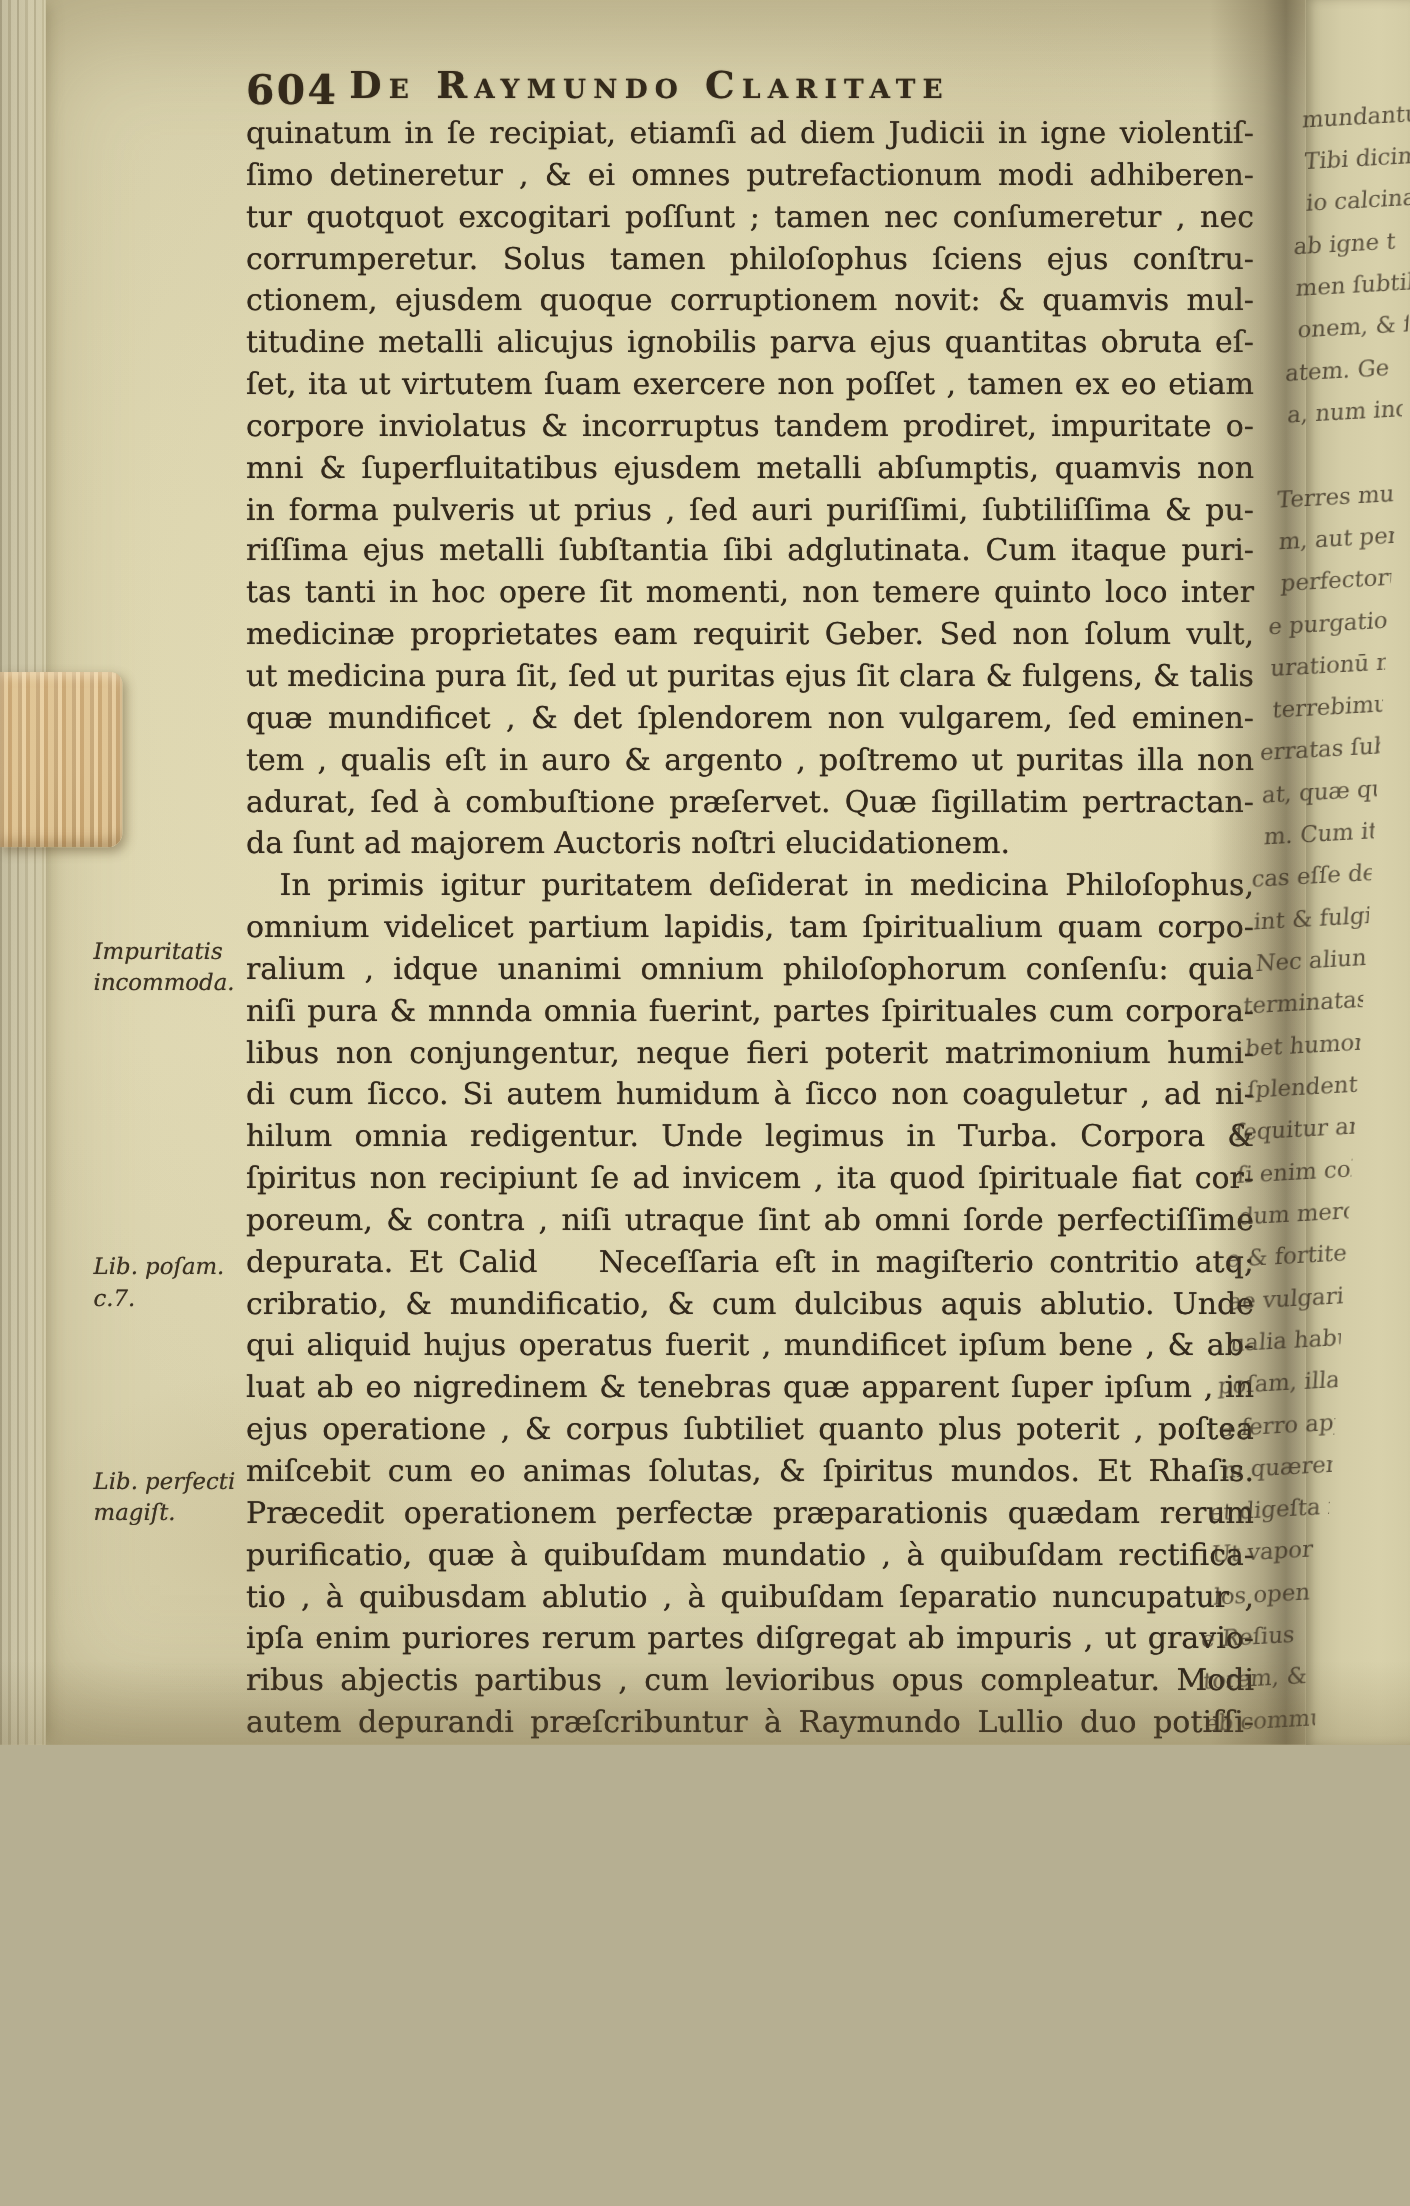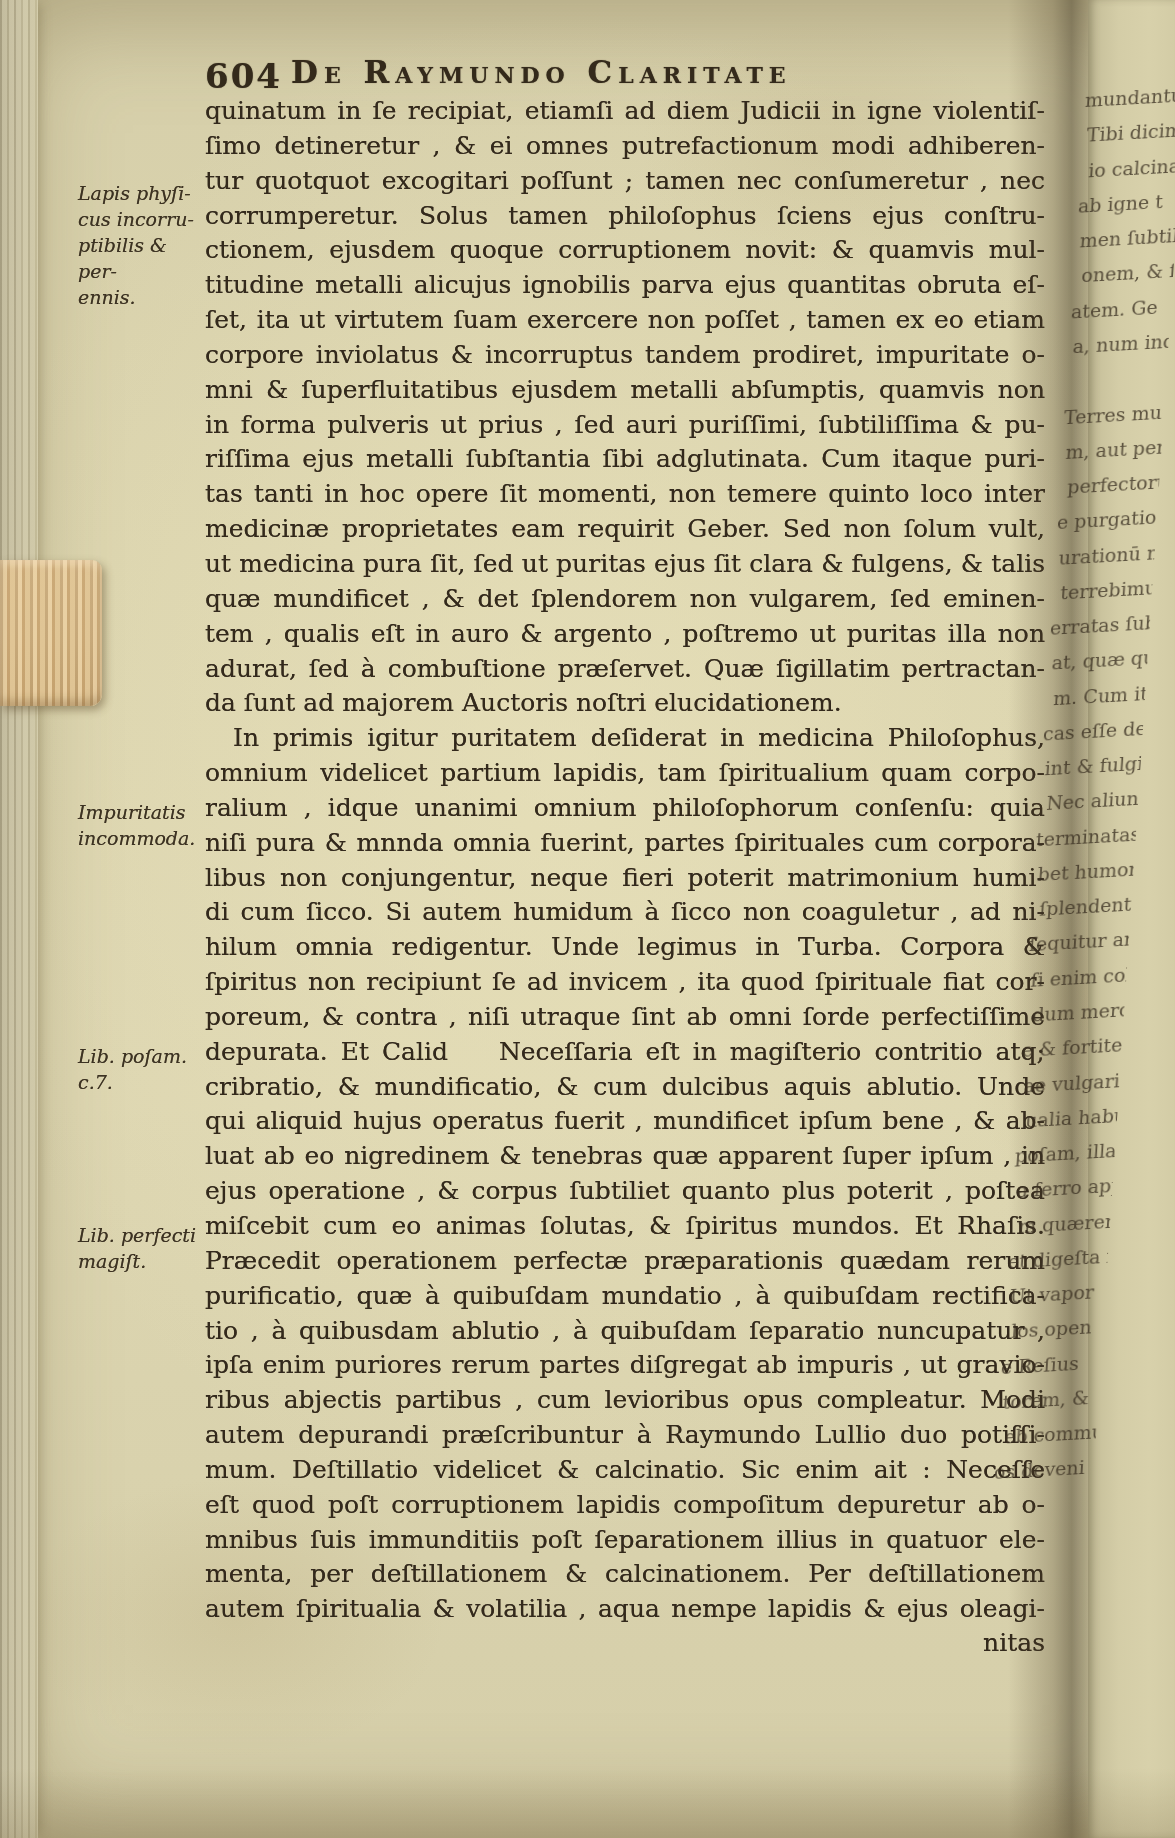--- a/index.html
+++ b/index.html
@@ -3,21 +3,21 @@
 <meta charset="utf-8">
 <style>
   html,body{margin:0;padding:0;}
   body{
     width:1175px;height:1838px;
     font-family:"DejaVu Serif", serif;
     background:#b6af92;
     overflow:hidden;
   }
   #scan{
-    position:relative;width:1175px;height:1838px;
+    position:relative;width:1175px;height:1454px;
     background:
       radial-gradient(ellipse 900px 1100px at 48% 42%, rgba(236,229,190,.55), rgba(236,229,190,0) 70%),
       radial-gradient(ellipse 300px 200px at 20% 88%, rgba(170,150,100,.18), rgba(170,150,100,0) 70%),
       radial-gradient(ellipse 260px 180px at 70% 8%, rgba(175,155,105,.14), rgba(175,155,105,0) 70%),
       radial-gradient(ellipse 200px 300px at 94% 55%, rgba(160,140,90,.20), rgba(160,140,90,0) 72%),
       linear-gradient(180deg,#d6cfaa 0%,#dbd4ae 30%,#ddd6b1 60%,#d5cea9 100%);
     box-shadow: inset 0 0 90px 25px rgba(118,102,64,.38);
     overflow:hidden;
   }
   
@@ -147,27 +147,21 @@
       <div class="bodyline">autem depurandi præſcribuntur à Raymundo Lullio duo potiſſi-</div>
       <div class="bodyline">mum.  Deſtillatio videlicet &amp; calcinatio.  Sic enim ait : Neceſſe</div>
       <div class="bodyline">eſt quod poſt corruptionem lapidis compoſitum depuretur ab o-</div>
       <div class="bodyline">mnibus ſuis immunditiis poſt ſeparationem illius in quatuor ele-</div>
       <div class="bodyline">menta, per deſtillationem &amp; calcinationem.  Per deſtillationem</div>
       <div class="bodyline">autem ſpiritualia &amp; volatilia , aqua nempe lapidis &amp; ejus oleagi-</div>
     </div>
 
   <div class="catchword">nitas</div>
 
-  <div class="mnote" style="top:180px">
-      <div>Lapis phyſi-</div>
-      <div>cus incorru-</div>
-      <div>ptibilis &amp; per-</div>
-      <div>ennis.</div>
-    </div>
-  <div class="mnote" style="top:799px">
+  <div class="mnote" style="top:780px">
       <div>Impuritatis</div>
       <div>incommoda.</div>
     </div>
   <div class="mnote" style="top:1043px">
       <div>Lib. poſam.</div>
       <div>c.7.</div>
     </div>
   <div class="mnote" style="top:1222px">
       <div>Lib. perfecti</div>
       <div>magiſt.</div>

